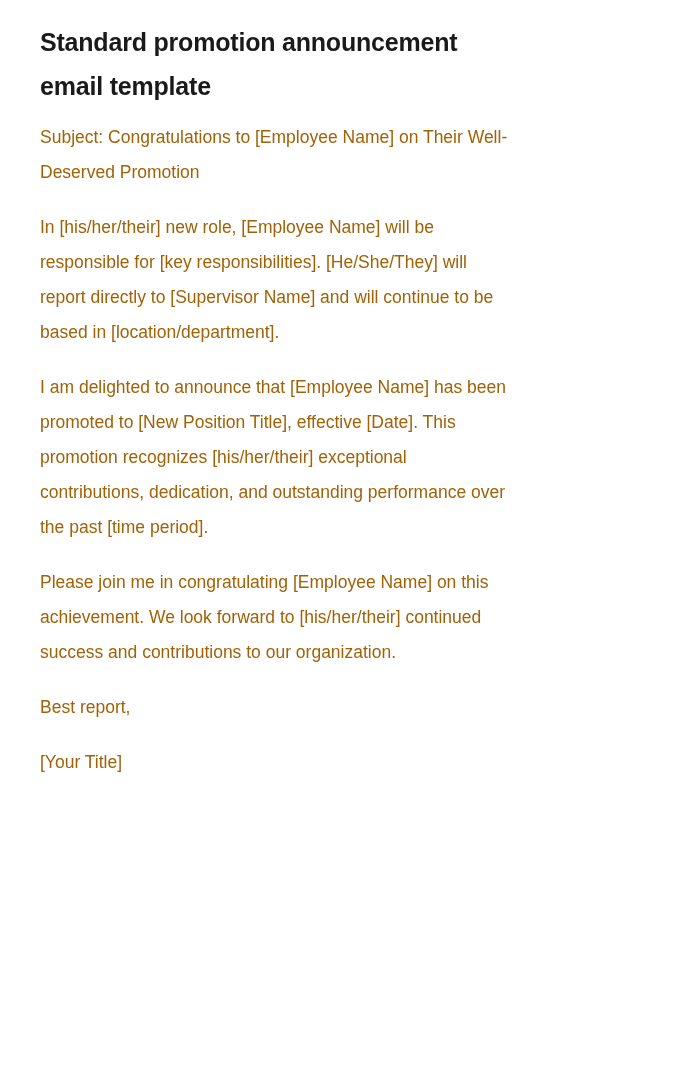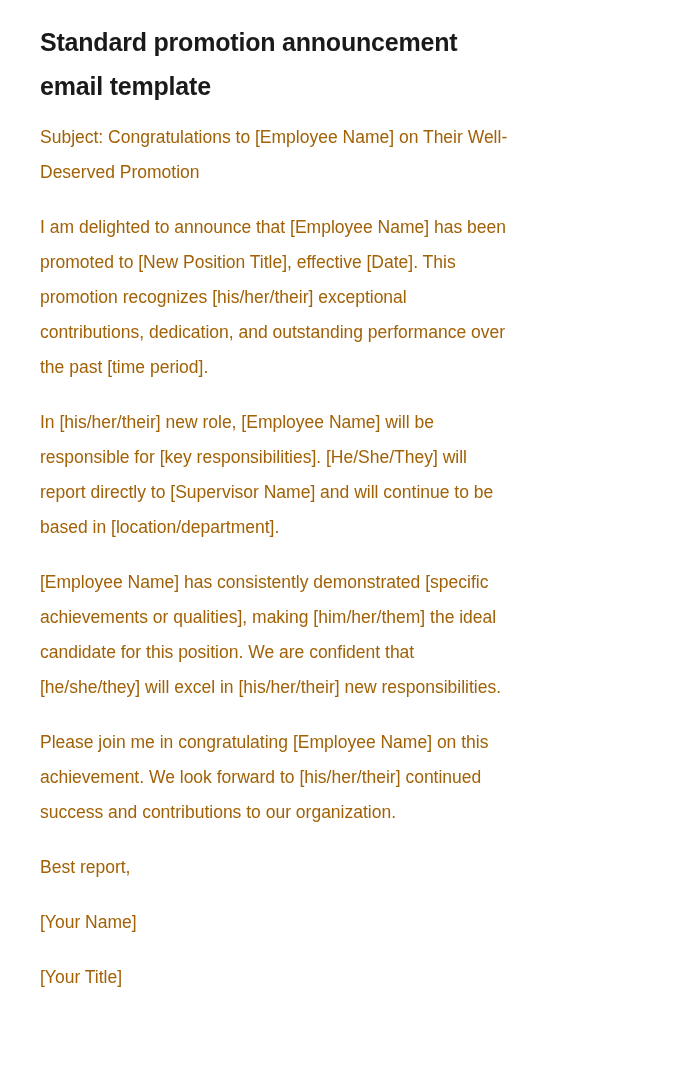--- a/index.html
+++ b/index.html
@@ -39,26 +39,24 @@
 </style>
 </head>
 <body>
 
 <div class="doc">
   <h1 class="doc-title">Standard promotion announcement email template</h1>
 
   <p class="doc-para">Subject: Congratulations to [Employee Name] on Their Well-Deserved Promotion</p>
 
 
+  <p class="doc-para">In [his/her/their] new role, [Employee Name] will be responsible for [key responsibilities]. [He/She/They] will report directly to [Supervisor Name] and will continue to be based in [location/department].</p>
+
   <p class="doc-para">I am delighted to announce that [Employee Name] has been promoted to [New Position Title], effective [Date]. This promotion recognizes [his/her/their] exceptional contributions, dedication, and outstanding performance over the past [time period].</p>
 
-  <p class="doc-para">In [his/her/their] new role, [Employee Name] will be responsible for [key responsibilities]. [He/She/They] will report directly to [Supervisor Name] and will continue to be based in [location/department].</p>
-
-  <p class="doc-para">[Employee Name] has consistently demonstrated [specific achievements or qualities], making [him/her/them] the ideal candidate for this position. We are confident that [he/she/they] will excel in [his/her/their] new responsibilities.</p>
 
   <p class="doc-para">Please join me in congratulating [Employee Name] on this achievement. We look forward to [his/her/their] continued success and contributions to our organization.</p>
 
   <p class="doc-para">Best report,</p>
 
-  <p class="doc-para">[Your Name]</p>
 
   <p class="doc-para">[Your Title]</p>
 </div>
 
 </body></html>

